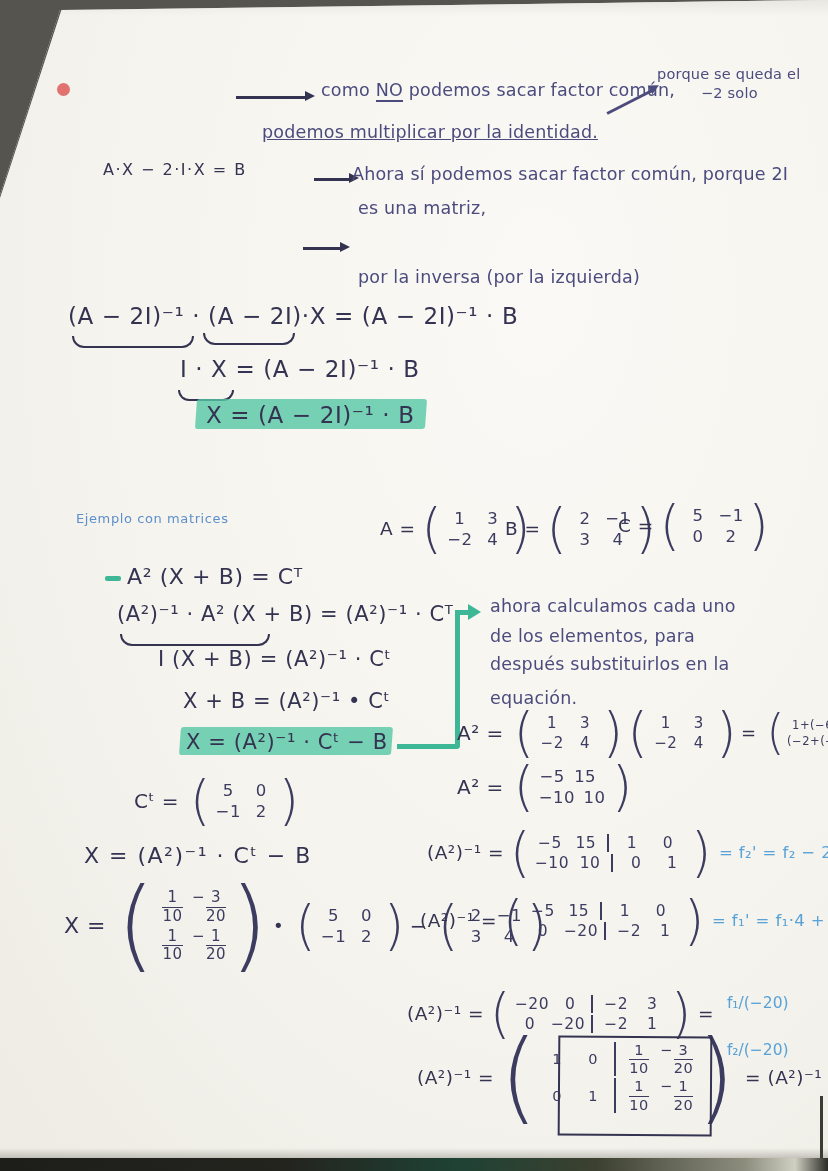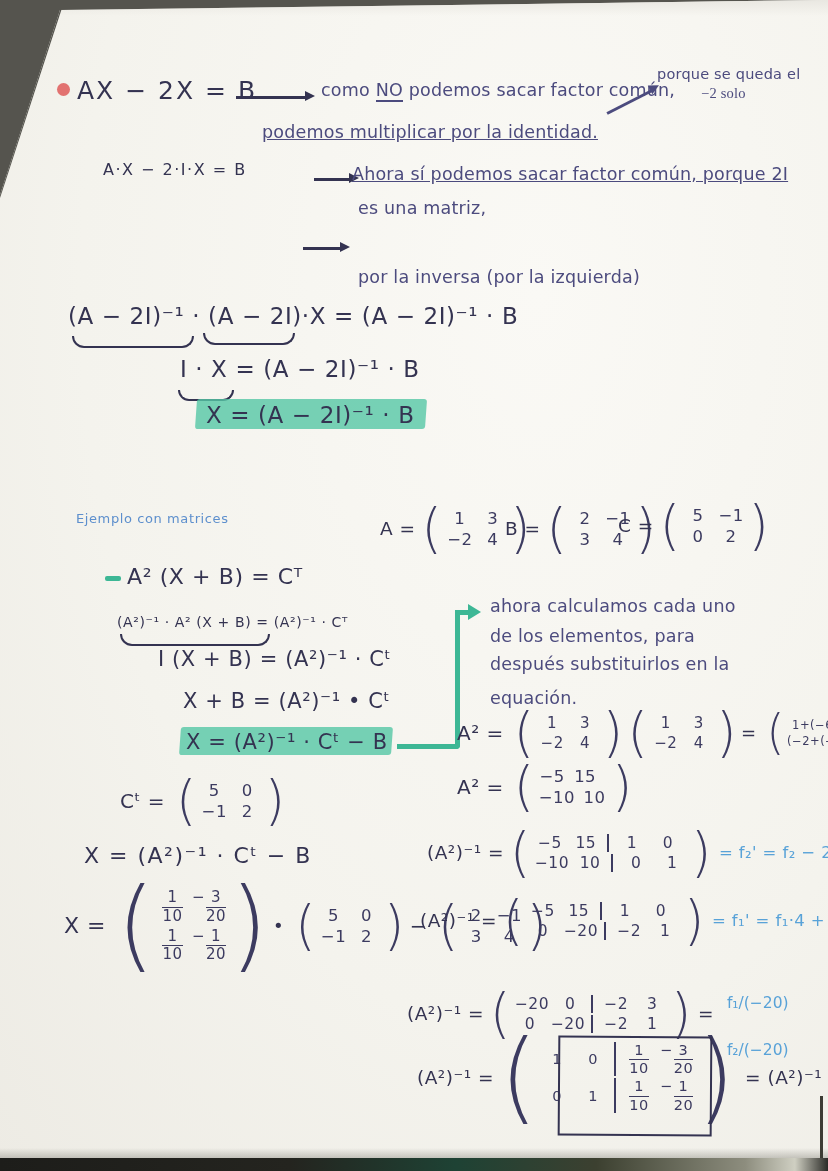--- a/index.html
+++ b/index.html
@@ -94,32 +94,31 @@
   .bottom-shadow{position:absolute;left:0;bottom:13px;width:828px;height:10px;
     background:linear-gradient(180deg,rgba(0,0,0,0) 0%,rgba(60,60,50,.25) 100%);}
   .right-sliver{position:absolute;right:5px;bottom:13px;width:3px;height:62px;background:#3c3c34;}
 </style>
 </head>
 <body>
 
 <div id="paper">
 
   <div class="line note" style="left:657px;top:66px;font-size:14.5px;">porque se queda el</div>
-  <div class="line note" style="left:701px;top:85px;font-size:14.5px;font-family:Liberation Serif, serif;">−2 solo</div>
+  <div class="line note" style="left:701px;top:85px;font-size:14.5px;">−2 solo</div>
   <div class="harrow diag" style="left:607px;top:112px;width:50px;"></div>
 
   <div class="dot" style="left:57px;top:83px;"></div>
-  <div class="line eq" style="left:77px;top:76px;font-size:25px;letter-spacing:2px;">AX − 2X = B</div>
   <div class="harrow" style="left:236px;top:96px;width:70px;"></div>
   <div class="line note" style="left:321px;top:80px;"><span>como </span><span style="border-bottom:2px solid var(--note);">NO</span><span> podemos sacar factor común,</span></div>
   <div class="line note" style="left:262px;top:122px;text-decoration:underline;">podemos multiplicar por la identidad.</div>
 
   <div class="line eq" style="left:103px;top:160px;font-size:16px;letter-spacing:1.5px;">A·X − 2·I·X = B</div>
   <div class="harrow" style="left:314px;top:178px;width:36px;"></div>
-  <div class="line note" style="left:352px;top:164px;text-decoration:underline;">Ahora sí podemos sacar factor común, porque 2I</div>
+  <div class="line note" style="left:352px;top:164px;">Ahora sí podemos sacar factor común, porque 2I</div>
   <div class="line note" style="left:358px;top:198px;">es una matriz,</div>
 
   <div class="harrow" style="left:303px;top:247px;width:38px;"></div>
   <div class="line note" style="left:358px;top:267px;">por la inversa (por la izquierda)</div>
 
   <div class="line eq" style="left:68px;top:303px;">(A − 2I)⁻¹ · (A − 2I)·X = (A − 2I)⁻¹ · B</div>
   <div class="cup" style="left:72px;top:336px;width:118px;"></div>
   <div class="cup" style="left:203px;top:333px;width:88px;"></div>
   <div class="line eq" style="left:180px;top:356px;">I · X = (A − 2I)⁻¹ · B</div>
   <div class="squig" style="left:178px;top:390px;width:52px;"></div>
@@ -175,21 +174,21 @@
             <span class="mx-cell">0</span>
             <span class="mx-cell">2</span>
           </span>
         </span>
         <span class="paren">)</span>
       </span>
   </div>
 
   <div class="dash" style="left:105px;top:576px;"></div>
   <div class="line eq" style="left:127px;top:564px;font-size:22px;">A² (X + B) = Cᵀ</div>
-  <div class="line eq" style="left:117px;top:602px;font-size:14px;margin-top:12px;">(A²)⁻¹ · A² (X + B) = (A²)⁻¹ · Cᵀ</div>
+  <div class="line eq" style="left:117px;top:602px;font-size:21px;">(A²)⁻¹ · A² (X + B) = (A²)⁻¹ · Cᵀ</div>
   <div class="cup" style="left:120px;top:634px;width:146px;"></div>
   <div class="line eq" style="left:183px;top:689px;font-size:21px;">X + B = (A²)⁻¹ • Cᵗ</div>
   <div class="line eq" style="left:158px;top:647px;font-size:21px;">I (X + B) = (A²)⁻¹ · Cᵗ</div>
   <div class="hl" style="left:180px;top:727px;width:212px;height:28px;"></div>
   <div class="line eq" style="left:186px;top:730px;font-size:21px;z-index:2;">X = (A²)⁻¹ · Cᵗ − B</div>
 
   <div class="line note" style="left:490px;top:596px;">ahora calculamos cada uno</div>
   <div class="line note" style="left:490px;top:626px;">de los elementos, para</div>
   <div class="line note" style="left:490px;top:654px;">después substituirlos en la</div>
   <div class="line note" style="left:490px;top:688px;">equación.</div>
@@ -252,21 +251,21 @@
           </span>
           <span class="mx-row">
             <span class="mx-cell">−10</span>
             <span class="mx-cell">10</span>
           </span>
         </span>
         <span class="paren">)</span>
       </span>
   </div>
 
-  <div class="row" style="left:120px;top:780px;gap:5px;">
+  <div class="row" style="left:134px;top:780px;gap:5px;">
     <span class="glabel" style="font-size:20px;">Cᵗ =</span>
     <span class="mx">
         <span class="paren">(</span>
         <span class="mx-grid">
           <span class="mx-row">
             <span class="mx-cell">5</span>
             <span class="mx-cell">0</span>
           </span>
           <span class="mx-row">
             <span class="mx-cell">−1</span>

